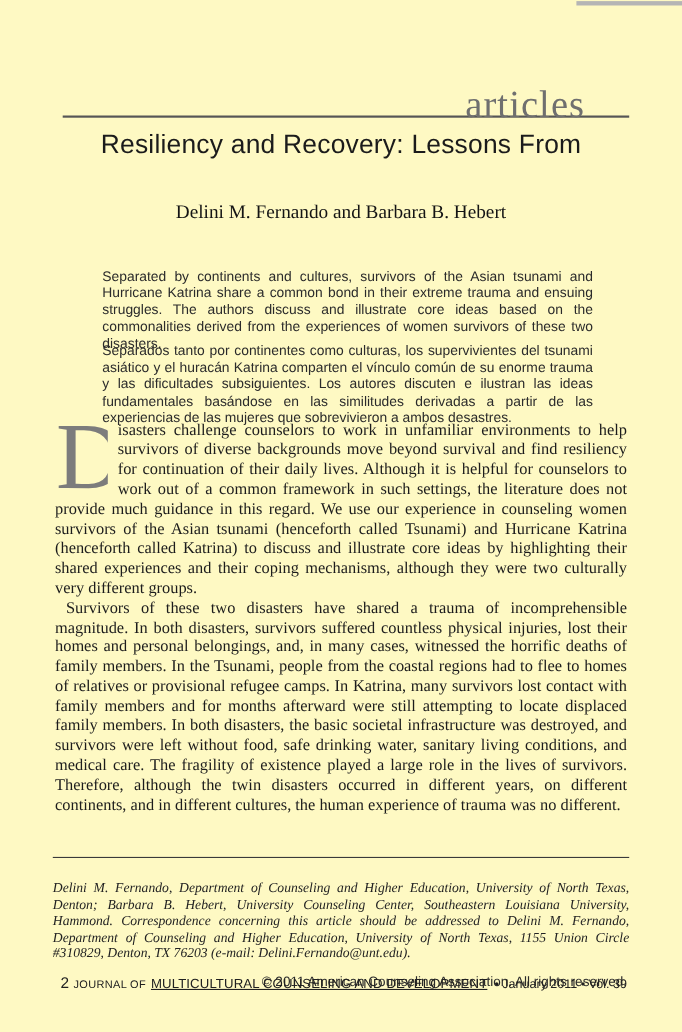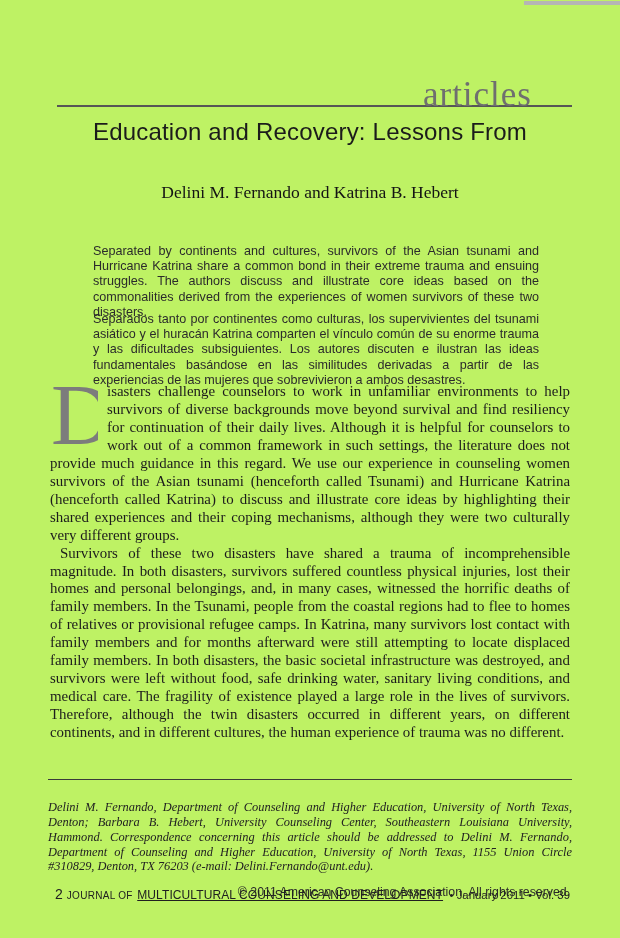--- a/index.html
+++ b/index.html
@@ -1,17 +1,17 @@
 <!DOCTYPE html>
 <html lang="en"><head>
 <meta charset="utf-8">
 <style>
   html,body{margin:0;padding:0;background:#ffffff;}
   .page{
-    position:relative;width:620px;height:938px;background:#bef264;overflow:hidden;
+    position:relative;width:620px;height:938px;background:#fef9c3;overflow:hidden;
     font-family:"Liberation Serif",serif;color:#1e1e1e;
   }
   
   .corner-mark{position:absolute;top:1px;left:524px;width:96px;height:4px;background:#b5b5b5;}
   
   .articles-rule{
     position:absolute;left:57px;right:48px;top:70px;height:37px;
     border-bottom:2px solid #565656;text-align:right;padding-right:40px;box-sizing:border-box;
   }
   .articles-word{
@@ -76,24 +76,24 @@
 
 <div class="page">
 
   <div class="corner-mark"></div>
 
   <div class="articles-rule">
     <span class="articles-word">articles</span>
   </div>
 
   <div class="title">
-    <div>Education and Recovery: Lessons From</div>
+    <div>Resiliency and Recovery: Lessons From</div>
   </div>
 
-  <div class="byline">Delini M. Fernando and Katrina B. Hebert</div>
+  <div class="byline">Delini M. Fernando and Barbara B. Hebert</div>
 
   <p class="abstract en" lang="en">Separated by continents and cultures, survivors of the Asian tsunami and Hurricane Katrina share a common bond in their extreme trauma and ensuing struggles. The authors discuss and illustrate core ideas based on the commonalities derived from the experiences of women survivors of these two disasters.</p>
 
   <p class="abstract es" lang="es">Separados tanto por continentes como culturas, los supervivientes del tsunami asiático y el huracán Katrina comparten el vínculo común de su enorme trauma y las dificultades subsiguientes. Los autores discuten e ilustran las ideas fundamentales basándose en las similitudes derivadas a partir de las experiencias de las mujeres que sobrevivieron a ambos desastres.</p>
 
   <div class="bodytext">
     <p>
       <span class="dropcap">D</span><span>isasters challenge counselors to work in unfamiliar environments to help survivors of diverse backgrounds move beyond survival and find resiliency for continuation of their daily lives. Although it is helpful for counselors to work out of a common framework in such settings, the literature does not provide much guidance in this regard. We use our experience in counseling women survivors of the Asian tsunami (henceforth called Tsunami) and Hurricane Katrina (henceforth called Katrina) to discuss and illustrate core ideas by highlighting their shared experiences and their coping mechanisms, although they were two culturally very different groups.</span>
     </p>
     <p class="indent">Survivors of these two disasters have shared a trauma of incomprehensible magnitude. In both disasters, survivors suffered countless physical injuries, lost their homes and personal belongings, and, in many cases, witnessed the horrific deaths of family members. In the Tsunami, people from the coastal regions had to flee to homes of relatives or provisional refugee camps. In Katrina, many survivors lost contact with family members and for months afterward were still attempting to locate displaced family members. In both disasters, the basic societal infrastructure was destroyed, and survivors were left without food, safe drinking water, sanitary living conditions, and medical care. The fragility of existence played a large role in the lives of survivors. Therefore, although the twin disasters occurred in different years, on different continents, and in different cultures, the human experience of trauma was no different.</p>

